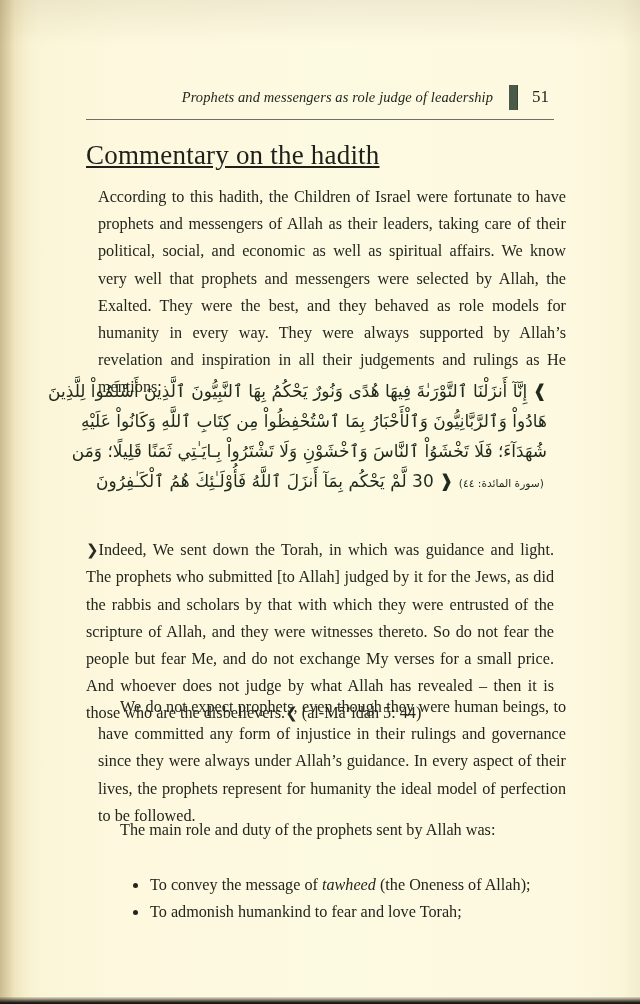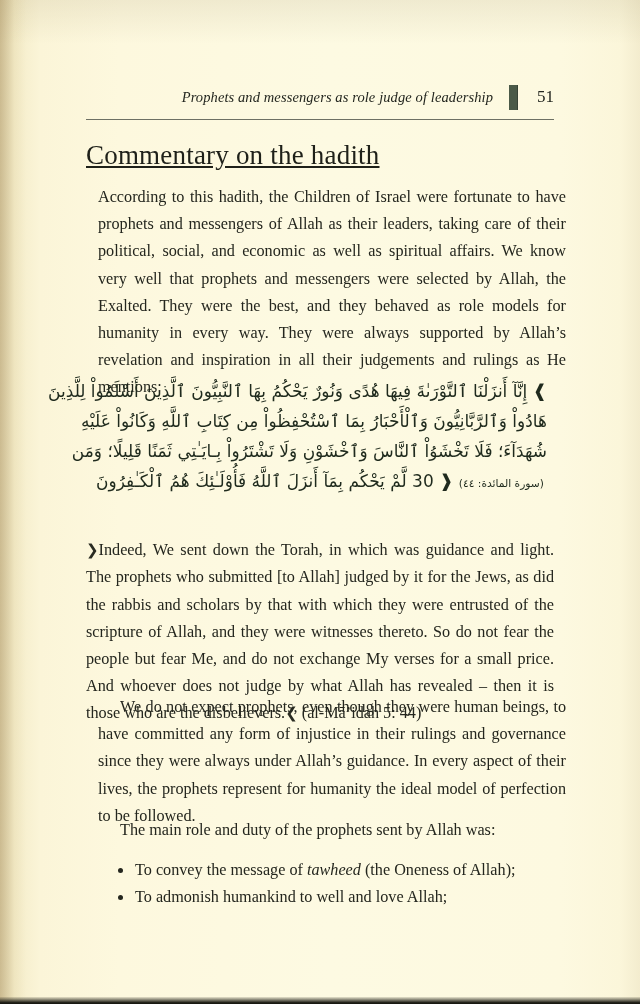--- a/index.html
+++ b/index.html
@@ -78,21 +78,21 @@
     height: 25px;
     background: #4b5a48;
     margin-left: 16px;
     margin-right: 14px;
     box-shadow: inset -1px 0 0 rgba(0,0,0,0.25);
   }
   .runhead-folio {
     font-size: 17px;
     color: #22251e;
     min-width: 22px;
-    text-align: right;
+    text-align: left;
   }
   .rule {
     position: absolute;
     left: 86px;
     top: 119px;
     width: 468px;
     height: 0;
     border-top: 1.4px solid #6d7064;
   }
 
@@ -168,21 +168,21 @@
     color: #2a2c22;
   }
   .cite {
   }
 
   
   .bullet-list {
     position: absolute;
     left: 86px;
     width: 468px;
-    margin: 1px;
+    margin: 16px;
     padding: 0;
     list-style: none;
     font-size: 16.2px;
     line-height: 27.2px;
     color: #24261e;
   }
   .bullet-list li {
     position: relative;
     padding-left: 48px;
   }
@@ -245,18 +245,18 @@
     <p class="indent">The main role and duty of the prophets sent by Allah was:</p>
   </div>
 
   <ul class="bullet-list" style="top:856px;">
     <li>
       <span class="dot"></span>
       <span>To convey the message of </span><span class="ital">tawheed</span><span> (the Oneness of Allah);</span>
     </li>
     <li>
       <span class="dot"></span>
-      <span>To admonish humankind to well and love Allah;</span><span class="ital"></span><span></span>
+      <span>To admonish humankind to fear and love Torah;</span><span class="ital"></span><span></span>
     </li>
   </ul>
 
   <div class="page-bottom-shadow"></div>
 </div>
 
 </body></html>

